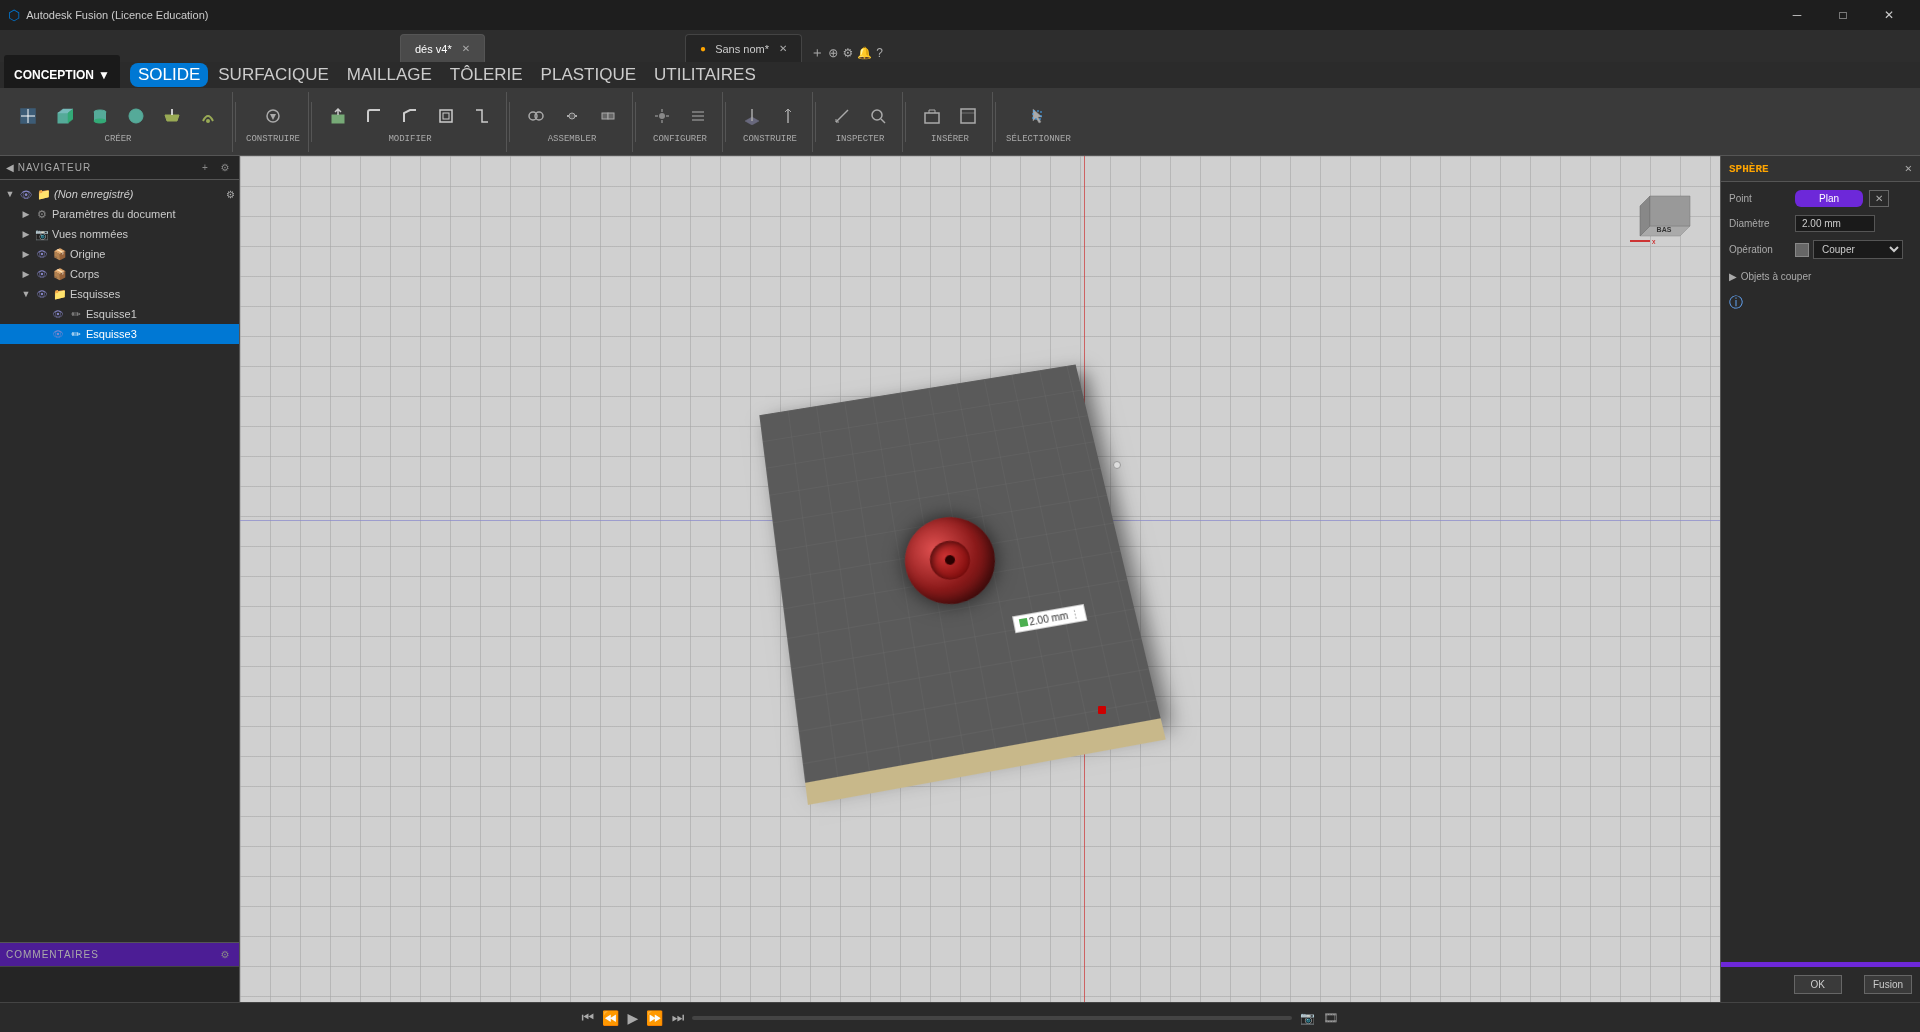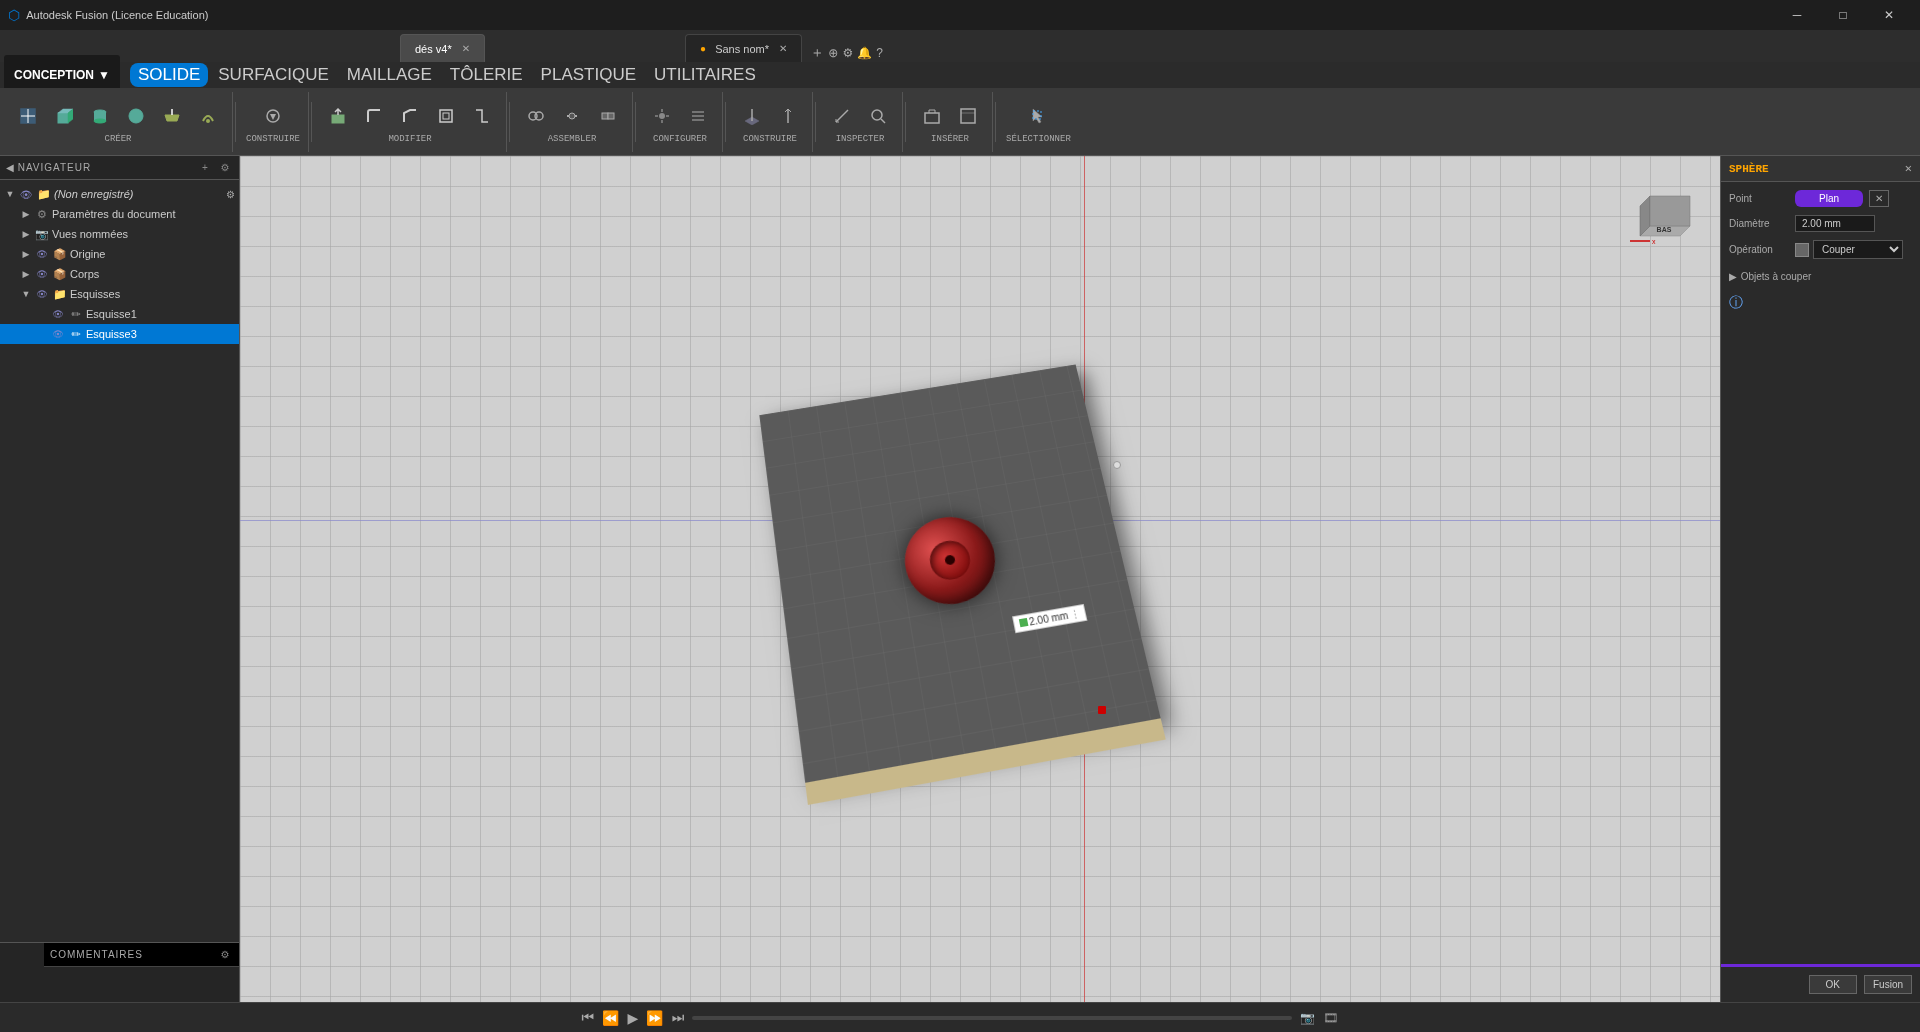--- a/index.html
+++ b/index.html
@@ -89,22 +89,22 @@
     .tree-indent-2 { padding-left: 36px; }
     .expand-arrow { width: 12px; height: 12px; display: flex; align-items: center; justify-content: center; font-size: 9px; color: #aaa; }
     .tree-icon { width: 16px; height: 16px; display: flex; align-items: center; justify-content: center; }
     .eye-icon { color: #88c; font-size: 10px; }
 
     
     #comments-area {
       height: 60px; background: #252525; border-top: 1px solid #555;
     }
     #comments-header {
-      height: 24px; background: #000000; display: flex; align-items: center;
-      padding: 0 6px; border-bottom: 1px solid #444; justify-content: space-between; margin-left: 44px;
+      height: 24px; background: #4c1d95; display: flex; align-items: center;
+      padding: 0 6px; border-bottom: 1px solid #444; justify-content: space-between;
     }
 
     
     #viewport {
       flex: 1; background: #d0d0d0; position: relative; overflow: hidden;
       background-image:
         linear-gradient(rgba(180,180,180,0.5) 1px, transparent 1px),
         linear-gradient(90deg, rgba(180,180,180,0.5) 1px, transparent 1px);
       background-size: 30px 30px;
     }
@@ -195,21 +195,21 @@
       background: #1a1a1a; border: 1px solid #555; color: #ccc; padding: 2px 4px;
       font-size: 10px; width: 90px;
     }
     .objets-section {
       display: flex; align-items: center; gap: 4px; padding: 4px 0;
       color: #aaa; font-size: 10px; cursor: pointer;
     }
     .info-btn { color: #66aaff; font-size: 14px; cursor: pointer; margin-top: 4px; }
 
     .panel-footer {
-      padding: 8px; border-top: 3px solid #6d28d9; display: flex; justify-content: flex-end; gap: 7px;
+      padding: 8px; border-top: 5px solid #6d28d9; display: flex; justify-content: flex-end; gap: 22px;
     }
     .btn-ok { background: #3a3a3a; border: 1px solid #666; color: #ccc; padding: 3px 16px; font-size: 10px; cursor: pointer; }
     .btn-annuler { background: #3a3a3a; border: 1px solid #666; color: #ccc; padding: 3px 8px; font-size: 10px; cursor: pointer; }
 
     
     #anim-controls {
       height: 30px; background: #2a2a2a; display: flex; align-items: center;
       justify-content: center; gap: 8px; border-top: 1px solid #444; padding: 0 8px;
     }
     .anim-btn { background: transparent; border: none; color: #aaa; cursor: pointer; font-size: 14px; }

